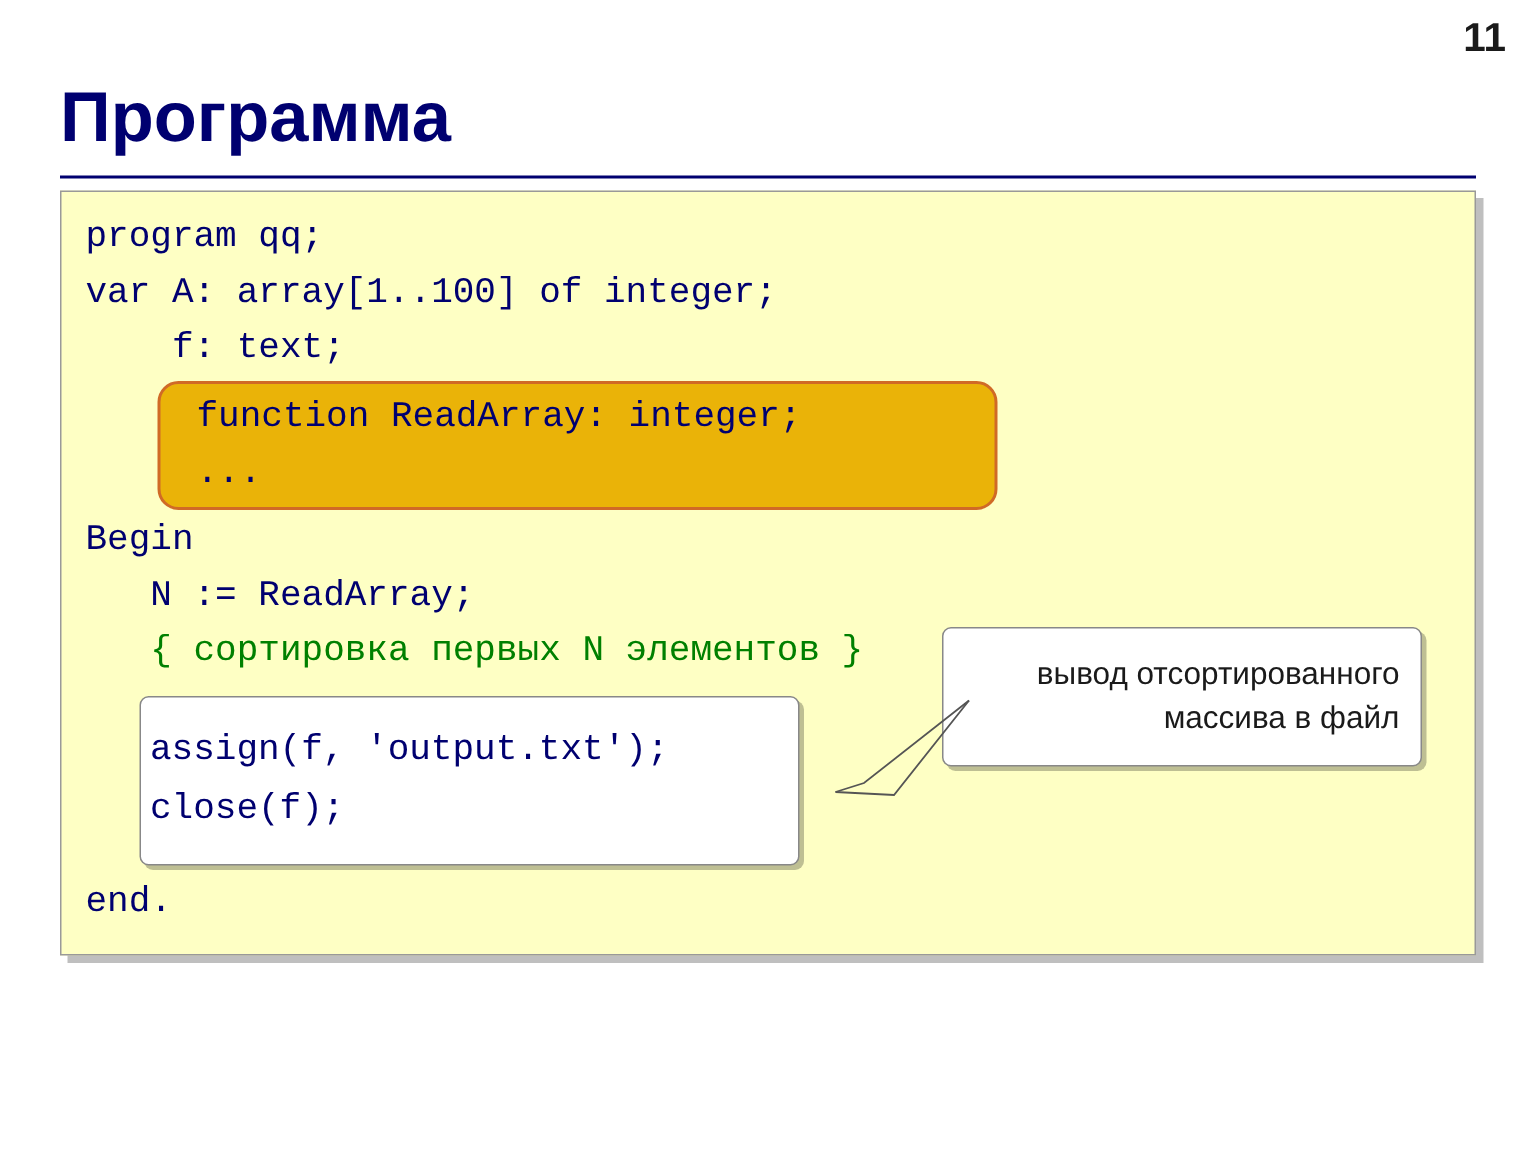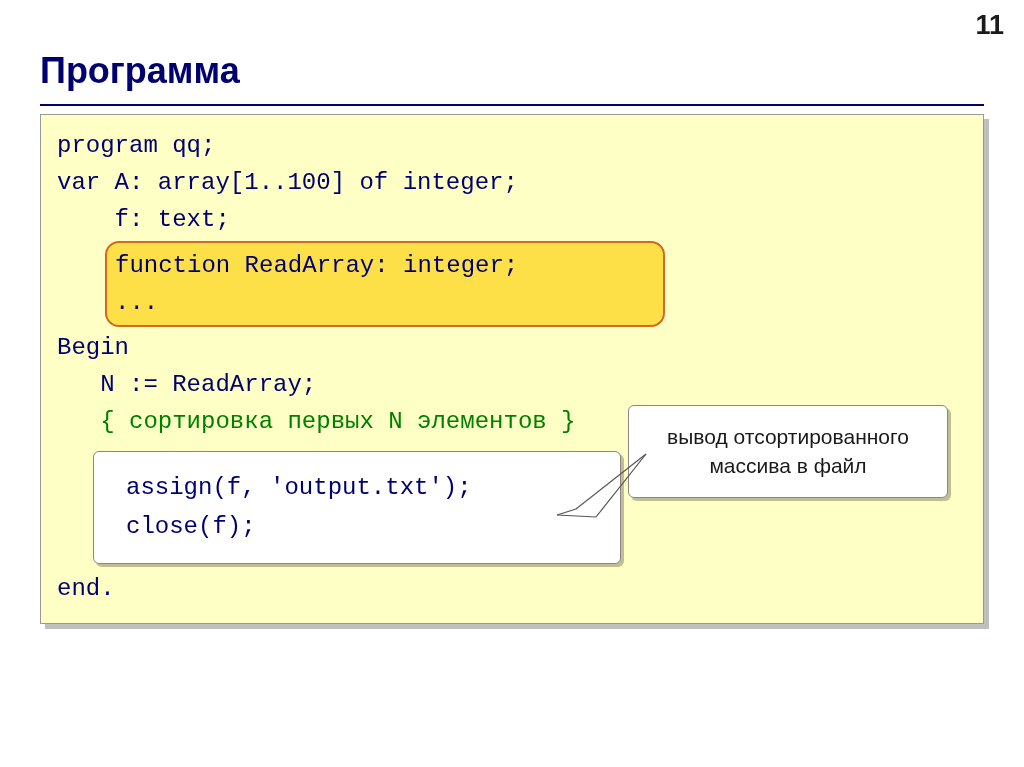--- a/index.html
+++ b/index.html
@@ -1,64 +1,64 @@
 <!DOCTYPE html>
 <html><head>
   <meta charset="utf-8">
   <style>
     * { margin: 0; padding: 0; box-sizing: border-box; }
     body { width: 1024px; height: 767px; background: #fff; font-family: Arial, sans-serif; position: relative; padding: 20px 40px; }
     .page-number { position: absolute; top: 10px; right: 20px; font-size: 27px; font-weight: bold; color: #1a1a1a; }
-    .title { font-size: 36px; font-weight: bold; color: #000070; margin: 30px 0 12px 0; }
+    .title { font-size: 47px; font-weight: bold; color: #000070; margin: 30px 0 12px 0; }
     .hr { border-top: 2px solid #000070; margin-bottom: 8px; }
     .codebox {
       background: #feffc4;
       border: 1px solid #999;
       box-shadow: 5px 5px 0 rgba(0,0,0,0.25);
       padding: 12px 16px 16px;
       font-family: "Courier New", monospace;
       font-size: 24px;
       color: #000070;
       line-height: 1.55;
       position: relative;
     }
     .code-line { white-space: pre; }
     .green { color: #008000; }
     .funcbox {
-      background: #fde047;
+      background: #eab308;
       border: 2px solid #d06a26;
       border-radius: 14px;
       margin: 2px 0 2px 48px;
-      padding: 4px 8px;
+      padding: 4px 24px;
       width: 560px;
     }
     .whitebox1 {
       background: #fff;
       border: 1px solid #888;
       border-radius: 6px;
       margin: 10px 0 6px 36px;
-      padding: 16px 32px;
-      width: 528px;
+      padding: 16px 6px;
+      width: 440px;
       box-shadow: 3px 3px 0 rgba(0,0,0,0.25);
       line-height: 1.65;
     }
     .callout {
       position: absolute;
       right: 35px;
       bottom: 125px;
       width: 320px;
       background: #fff;
       border: 1px solid #888;
       border-radius: 6px;
       padding: 16px 14px;
       box-shadow: 3px 3px 0 rgba(0,0,0,0.25);
       font-family: Arial, sans-serif;
       font-size: 21px;
       color: #1a1a1a;
-      text-align: center;
+      text-align: right;
       line-height: 1.4;
     }
     .callout-line {
       position: absolute;
       left: -78px;
       bottom: -22px;
     }
   </style>
 </head>
 <body>

